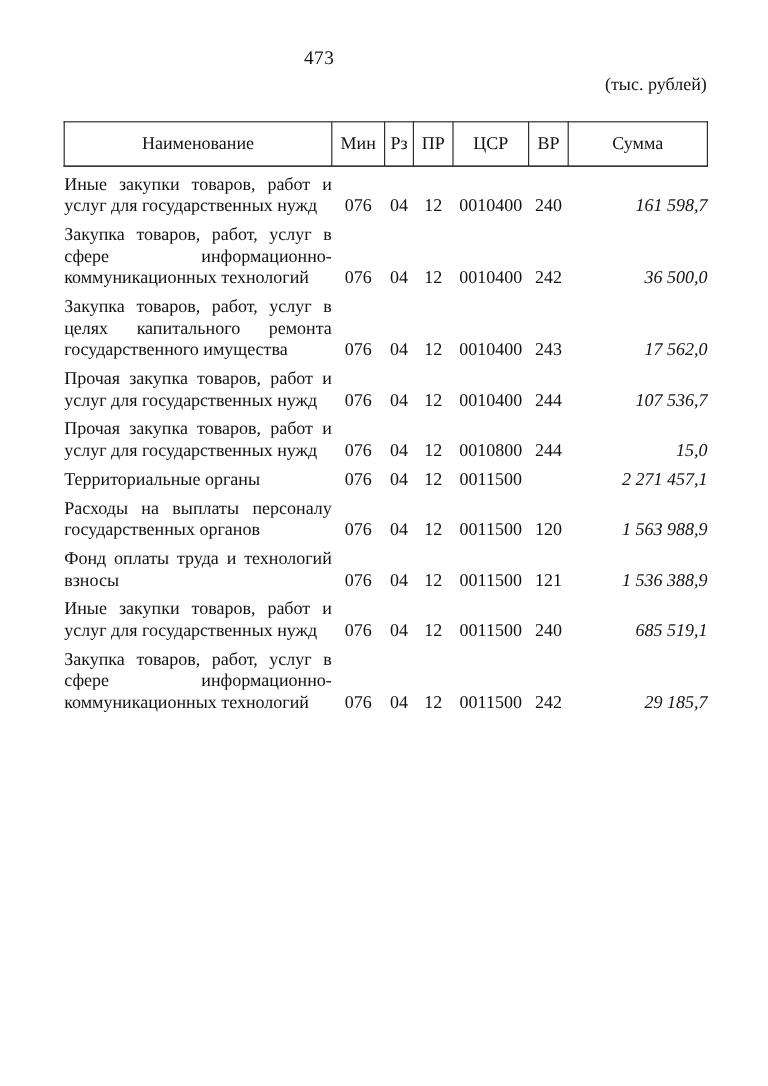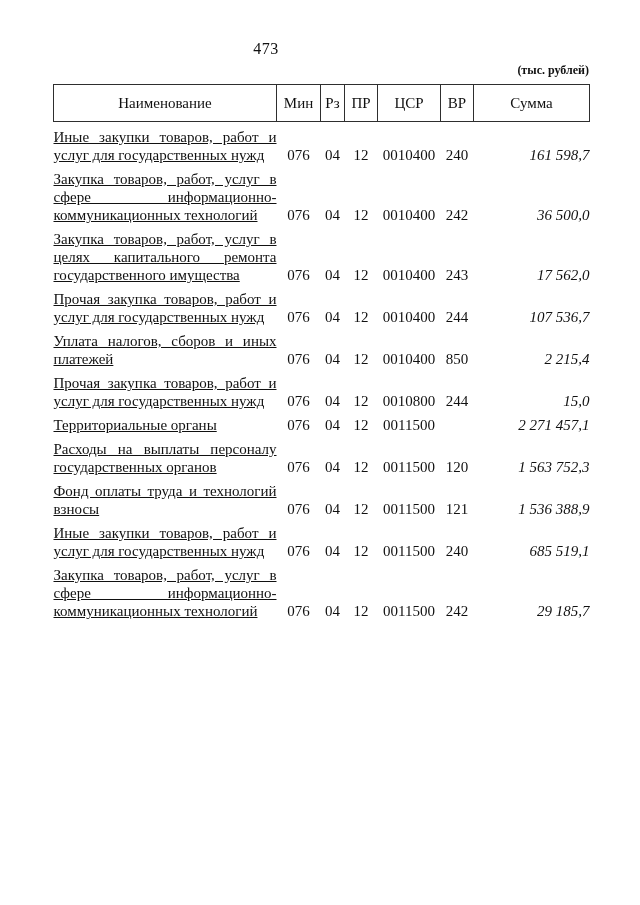--- a/index.html
+++ b/index.html
@@ -24,27 +24,26 @@
     width: 532px;
     text-align: center;
     font-size: 16px;
     letter-spacing: 0.5px;
   }
 
   .units-note {
     position: absolute;
     top: 63px;
     right: 51px;
-    font-size: 12px;
-    font-weight: bold;
+    font-size: 15px;
   }
 
   table.budget-table {
     position: absolute;
-    top: 84px;
+    top: 101px;
     left: 53px;
     width: 536px;
     border-collapse: collapse;
     table-layout: fixed;
     font-size: 15px;
   }
 
   table.budget-table thead th {
     border: 1.6px solid #2e2e2e;
     height: 37px;
@@ -55,21 +54,21 @@
     font-size: 15px;
   }
 
   table.budget-table tbody td {
     vertical-align: bottom;
     padding: 6px 0 0 0;
     line-height: 18px;
   }
 
   td.c-name { padding-right: 1px; }
-  .name-line { line-height: 18px; text-decoration: underline; }
+  .name-line { line-height: 18px; }
   .name-line.j {
     text-align: justify;
     text-align-last: justify;
   }
   .name-line.last { text-align: left; }
 
   td.c-code {
     text-align: center;
     white-space: nowrap;
   }
@@ -156,32 +155,20 @@
           </td>
           <td class="c-code">076</td>
           <td class="c-code">04</td>
           <td class="c-code">12</td>
           <td class="c-code">0010400</td>
           <td class="c-code">244</td>
           <td class="c-sum">107 536,7</td>
         </tr>
         <tr>
           <td class="c-name">
-            <div class="name-line j">Уплата налогов, сборов и иных</div>
-            <div class="name-line last">платежей</div>
-          </td>
-          <td class="c-code">076</td>
-          <td class="c-code">04</td>
-          <td class="c-code">12</td>
-          <td class="c-code">0010400</td>
-          <td class="c-code">850</td>
-          <td class="c-sum">2 215,4</td>
-        </tr>
-        <tr>
-          <td class="c-name">
             <div class="name-line j">Прочая закупка товаров, работ и</div>
             <div class="name-line last">услуг для государственных нужд</div>
           </td>
           <td class="c-code">076</td>
           <td class="c-code">04</td>
           <td class="c-code">12</td>
           <td class="c-code">0010800</td>
           <td class="c-code">244</td>
           <td class="c-sum">15,0</td>
         </tr>
@@ -199,21 +186,21 @@
         <tr>
           <td class="c-name">
             <div class="name-line j">Расходы на выплаты персоналу</div>
             <div class="name-line last">государственных органов</div>
           </td>
           <td class="c-code">076</td>
           <td class="c-code">04</td>
           <td class="c-code">12</td>
           <td class="c-code">0011500</td>
           <td class="c-code">120</td>
-          <td class="c-sum">1 563 752,3</td>
+          <td class="c-sum">1 563 988,9</td>
         </tr>
         <tr>
           <td class="c-name">
             <div class="name-line j">Фонд оплаты труда и технологий</div>
             <div class="name-line last">взносы</div>
           </td>
           <td class="c-code">076</td>
           <td class="c-code">04</td>
           <td class="c-code">12</td>
           <td class="c-code">0011500</td>

